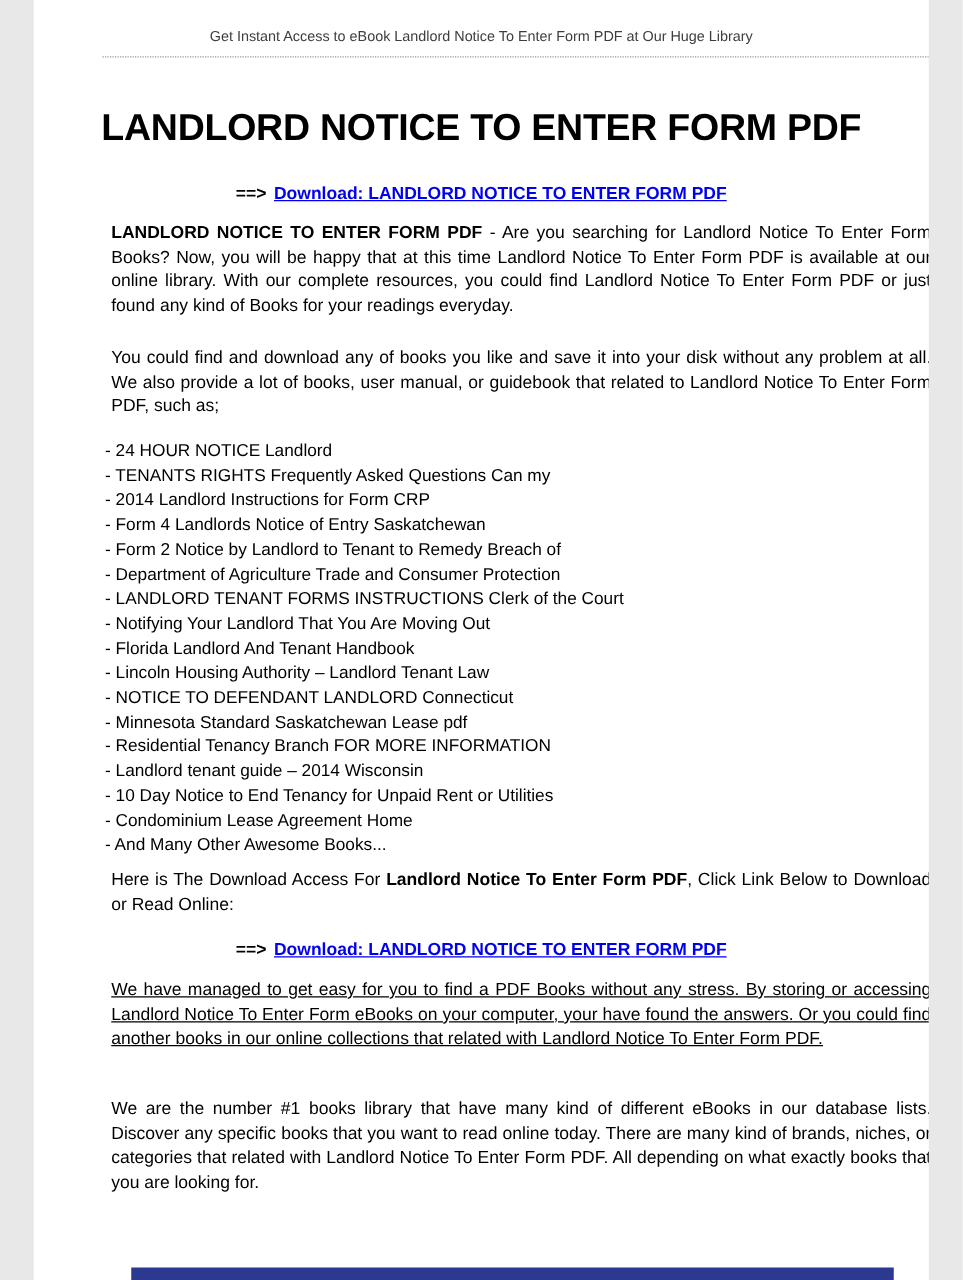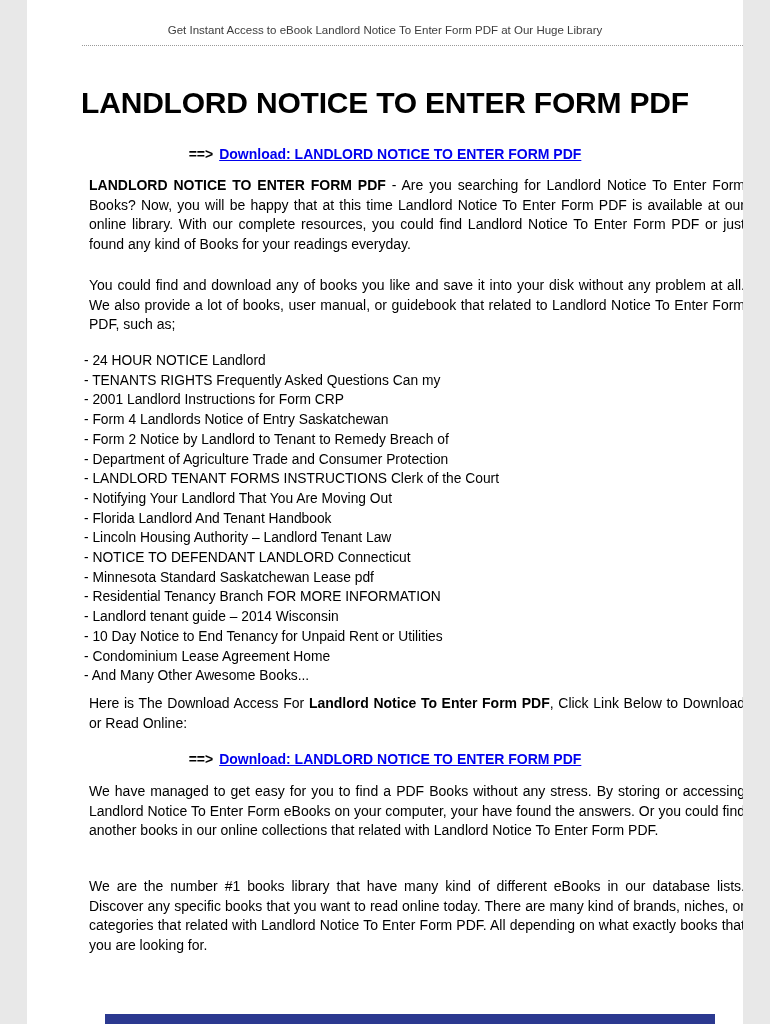--- a/index.html
+++ b/index.html
@@ -53,21 +53,21 @@
     position: absolute;
     left: 62px;
     width: 656px;
     font-size: 14px;
     line-height: 19.7px;
     text-align: justify;
   }
   .p1 { top: 176px; }
   .p2 { top: 276px; }
   .p3 { top: 694px; }
-  .p4 { top: 782px; }
+  .p4 { top: 782px; text-decoration: underline; }
   .p5 { top: 877px; }
   .bold-inline { font-weight: bold; }
   .book-list {
     position: absolute;
     top: 351px; left: 57px;
     width: 660px;
     font-size: 13.8px;
     line-height: 19.7px;
     text-align: left;
   }
@@ -95,21 +95,21 @@
 
   <div class="para p1">
     <span class="bold-inline">LANDLORD NOTICE TO ENTER FORM PDF</span><span> - Are you searching for Landlord Notice To Enter Form Books? Now, you will be happy that at this time Landlord Notice To Enter Form PDF is available at our online library. With our complete resources, you could find Landlord Notice To Enter Form PDF or just found any kind of Books for your readings everyday.</span>
   </div>
 
   <div class="para p2">You could find and download any of books you like and save it into your disk without any problem at all. We also provide a lot of books, user manual, or guidebook that related to Landlord Notice To Enter Form PDF, such as;</div>
 
   <div class="book-list">
       <div class="list-line">- 24 HOUR NOTICE Landlord</div>
       <div class="list-line">- TENANTS RIGHTS Frequently Asked Questions Can my</div>
-      <div class="list-line">- 2001 Landlord Instructions for Form CRP</div>
+      <div class="list-line">- 2014 Landlord Instructions for Form CRP</div>
       <div class="list-line">- Form 4 Landlords Notice of Entry Saskatchewan</div>
       <div class="list-line">- Form 2 Notice by Landlord to Tenant to Remedy Breach of</div>
       <div class="list-line">- Department of Agriculture Trade and Consumer Protection</div>
       <div class="list-line">- LANDLORD TENANT FORMS INSTRUCTIONS Clerk of the Court</div>
       <div class="list-line">- Notifying Your Landlord That You Are Moving Out</div>
       <div class="list-line">- Florida Landlord And Tenant Handbook</div>
       <div class="list-line">- Lincoln Housing Authority – Landlord Tenant Law</div>
       <div class="list-line">- NOTICE TO DEFENDANT LANDLORD Connecticut</div>
       <div class="list-line">- Minnesota Standard Saskatchewan Lease pdf</div>
       <div class="list-line">- Residential Tenancy Branch FOR MORE INFORMATION</div>

